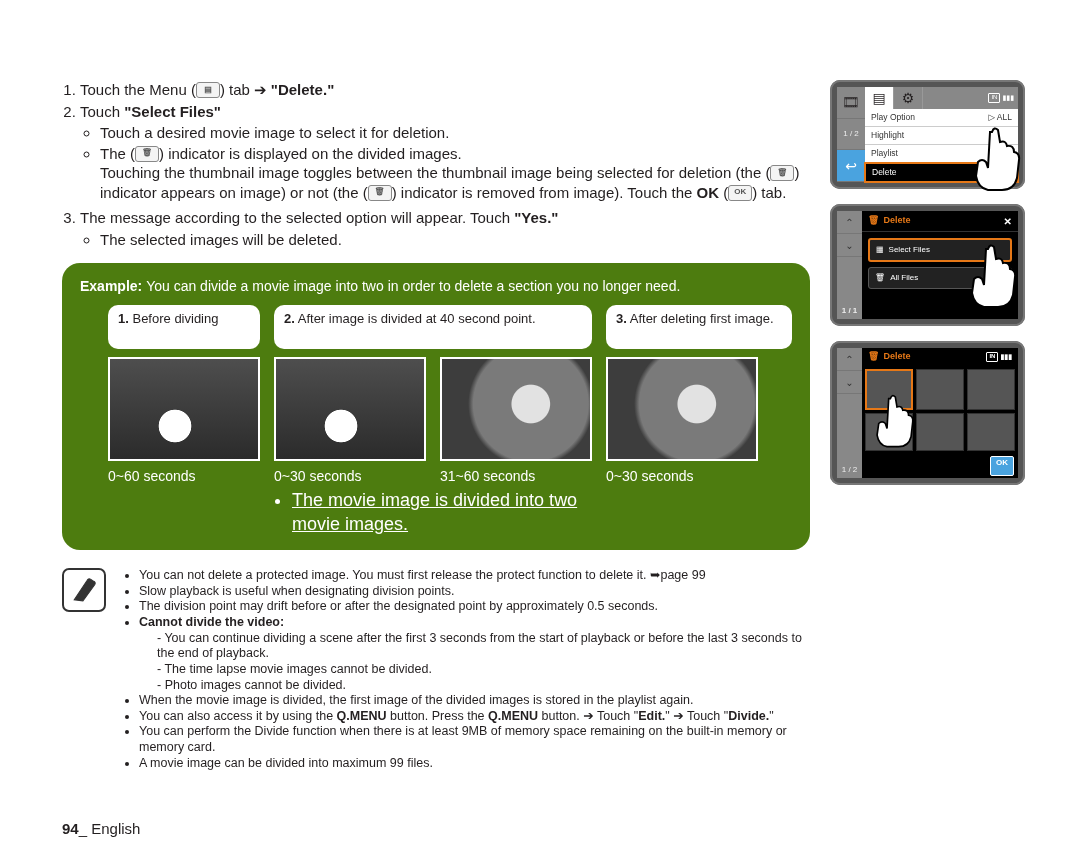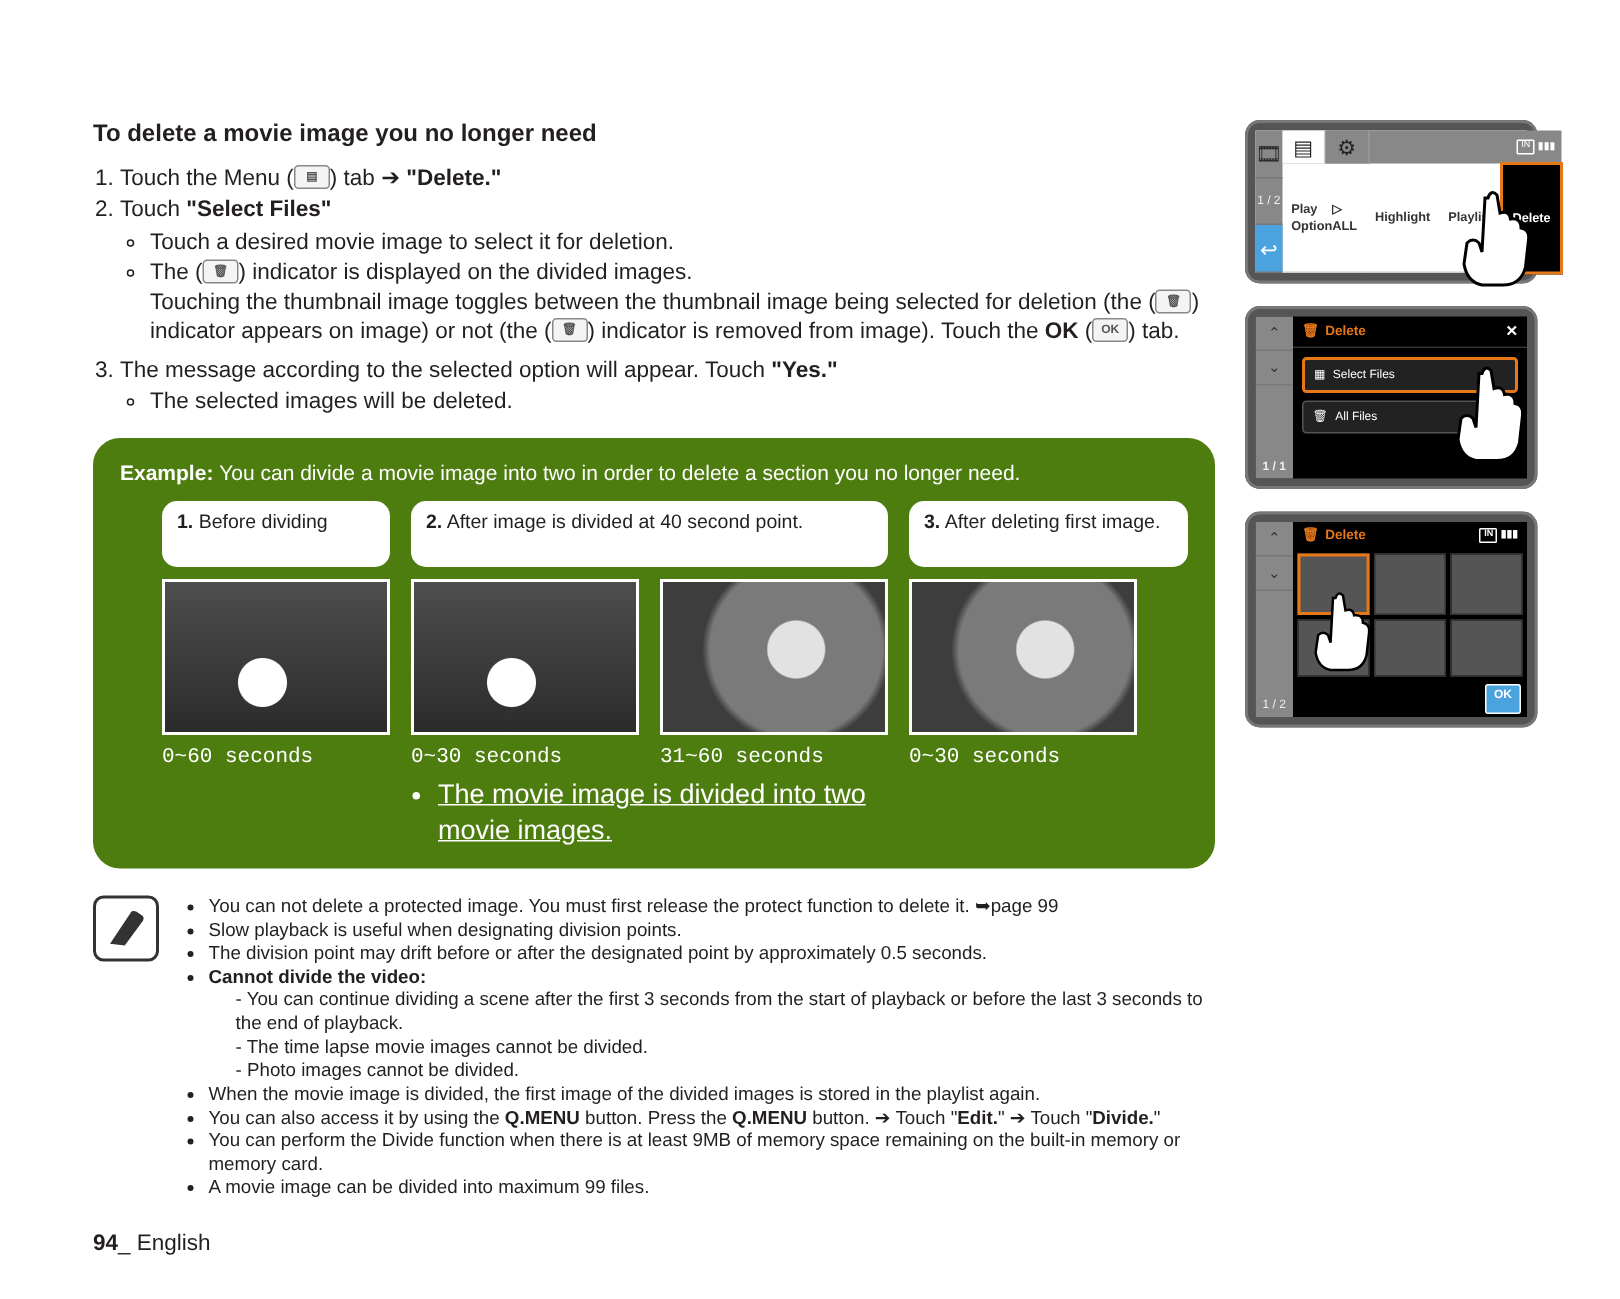--- a/index.html
+++ b/index.html
@@ -42,21 +42,21 @@
   .col3 { flex: 1 1 auto; }
   .caprow { background:#fff; color:#231f20; border-radius:10px; padding:6px 10px; font-size:13px; margin-bottom:8px; min-height:32px; display:flex; align-items:flex-start;}
   .thumb-row { display:flex; gap:14px; }
   .thumb {
     width: 148px; height: 100px; border:2px solid #fff;
     background: radial-gradient(circle at 60% 45%, #e2e2e2 0 18%, #7a7a7a 19% 55%, #3d3d3d 60% 100%);
     position:relative;
   }
   .thumb.flower { background: linear-gradient(#4e4e4e,#2b2b2b); position:relative;}
   .thumb.flower:after{content:"";position:absolute;left:35px;bottom:14px;width:60px;height:38px;background:radial-gradient(circle at 50% 50%,#fff 0 45%, transparent 47%);border-radius:50%;}
-  .time-label { font-size:14px; margin-top:6px;font-family:Liberation Mono, monospace; }
+  .time-label { font-size:14px; margin-top:6px; }
   .notebox { display:flex; gap: 15px; margin-top: 18px; font-size: 12.5px; line-height:1.25;}
   .note-icon {
     flex: 0 0 40px; height:40px; border:2px solid #333; border-radius:7px;
     display:flex; align-items:center; justify-content:center;
   }
   .note-icon svg { width:26px; height:26px; }
   .notebox ul { margin:0; padding-left: 18px; }
   .notebox ul ul, .notebox ul .dash-list { list-style:none; padding-left: 18px;}
   .notebox ul .dash-list li:before { content:"- "; }
   .footer { position:absolute; bottom:28px; left:62px; font-size:15px;}
@@ -69,21 +69,21 @@
   .dev1-left { width:28px; background:#888; display:flex; flex-direction:column;}
   .dev1-left .ic { flex:1; border-bottom:1px solid #777; display:flex;align-items:center;justify-content:center;}
   .dev1-left .back { background:#4aa3df; color:#fff; font-size:14px;}
   .dev1-left .count { font-size:8px; color:#eee;}
   .dev1-main { flex:1; display:flex; flex-direction:column;}
   .dev1-tabs { height:22px; display:flex; background:#888;}
   .dev1-tabs .tab { width:28px; border-right:1px solid #999; background:#888; display:flex;align-items:center;justify-content:center;}
   .dev1-tabs .tab.active { background:#fff;}
   .dev1-tabs .spacer{flex:1;}
   .dev1-tabs .tr { display:flex; gap:2px; align-items:center; padding-right:4px; font-size:7px; color:#fff;}
-  .menu-list { flex:1; display:flex; font-size:8.5px; font-weight:bold;}
+  .menu-list { flex:1; display:flex; flex-direction:column; font-size:8.5px; font-weight:normal;}
   .menu-list .row { flex:1; border-bottom:1px solid #ccc; display:flex; align-items:center; padding:0 6px; justify-content:space-between; color:#333;}
   .menu-list .row.selected { background:#000; color:#fff; border:2px solid #e67817; margin:-1px;}
 
   .dev2-body { background:#000; color:#fff; height:108px; display:flex; }
   .dev2-left { width:25px; background:#888; display:flex; flex-direction:column;}
   .dev2-left .ic{flex:0 0 22px;border-bottom:1px solid #777;display:flex;align-items:center;justify-content:center;color:#333;font-size:10px;}
   .dev2-left .fill{flex:1;}
   .dev2-left .count{font-size:8px;color:#eee;flex:0 0 16px;display:flex;align-items:center;justify-content:center;font-weight:bold;}
   .dev2-main { flex:1; display:flex; flex-direction:column;}
   .dev2-head{height:20px;display:flex;align-items:center;padding:0 6px;font-size:9px;gap:4px;color:#e67817;font-weight:bold;border-bottom:1px solid #333;}
@@ -111,21 +111,20 @@
     right:-6px; bottom:-12px; pointer-events:none;
   }
   .hand svg{width:100%;height:100%;}
   .card-badge{display:inline-block;border:1px solid #fff;font-size:6px;padding:0 2px;border-radius:1px;}
 </style>
 </head>
 <body>
 
 <div class="main-cols">
   <div class="left-col">
-    <h3>To delete a movie image you no longer need</h3>
 
     <ol class="steps">
       <li>
         <span>Touch the Menu (</span><span class="icon-box">▤</span><span>) tab ➔ </span><strong>"Delete."</strong>
       </li>
       <li>
         <span>Touch </span><strong>"Select Files"</strong>
         <ul class="bullets">
           <li>Touch a desired movie image to select it for deletion.</li>
           <li>

